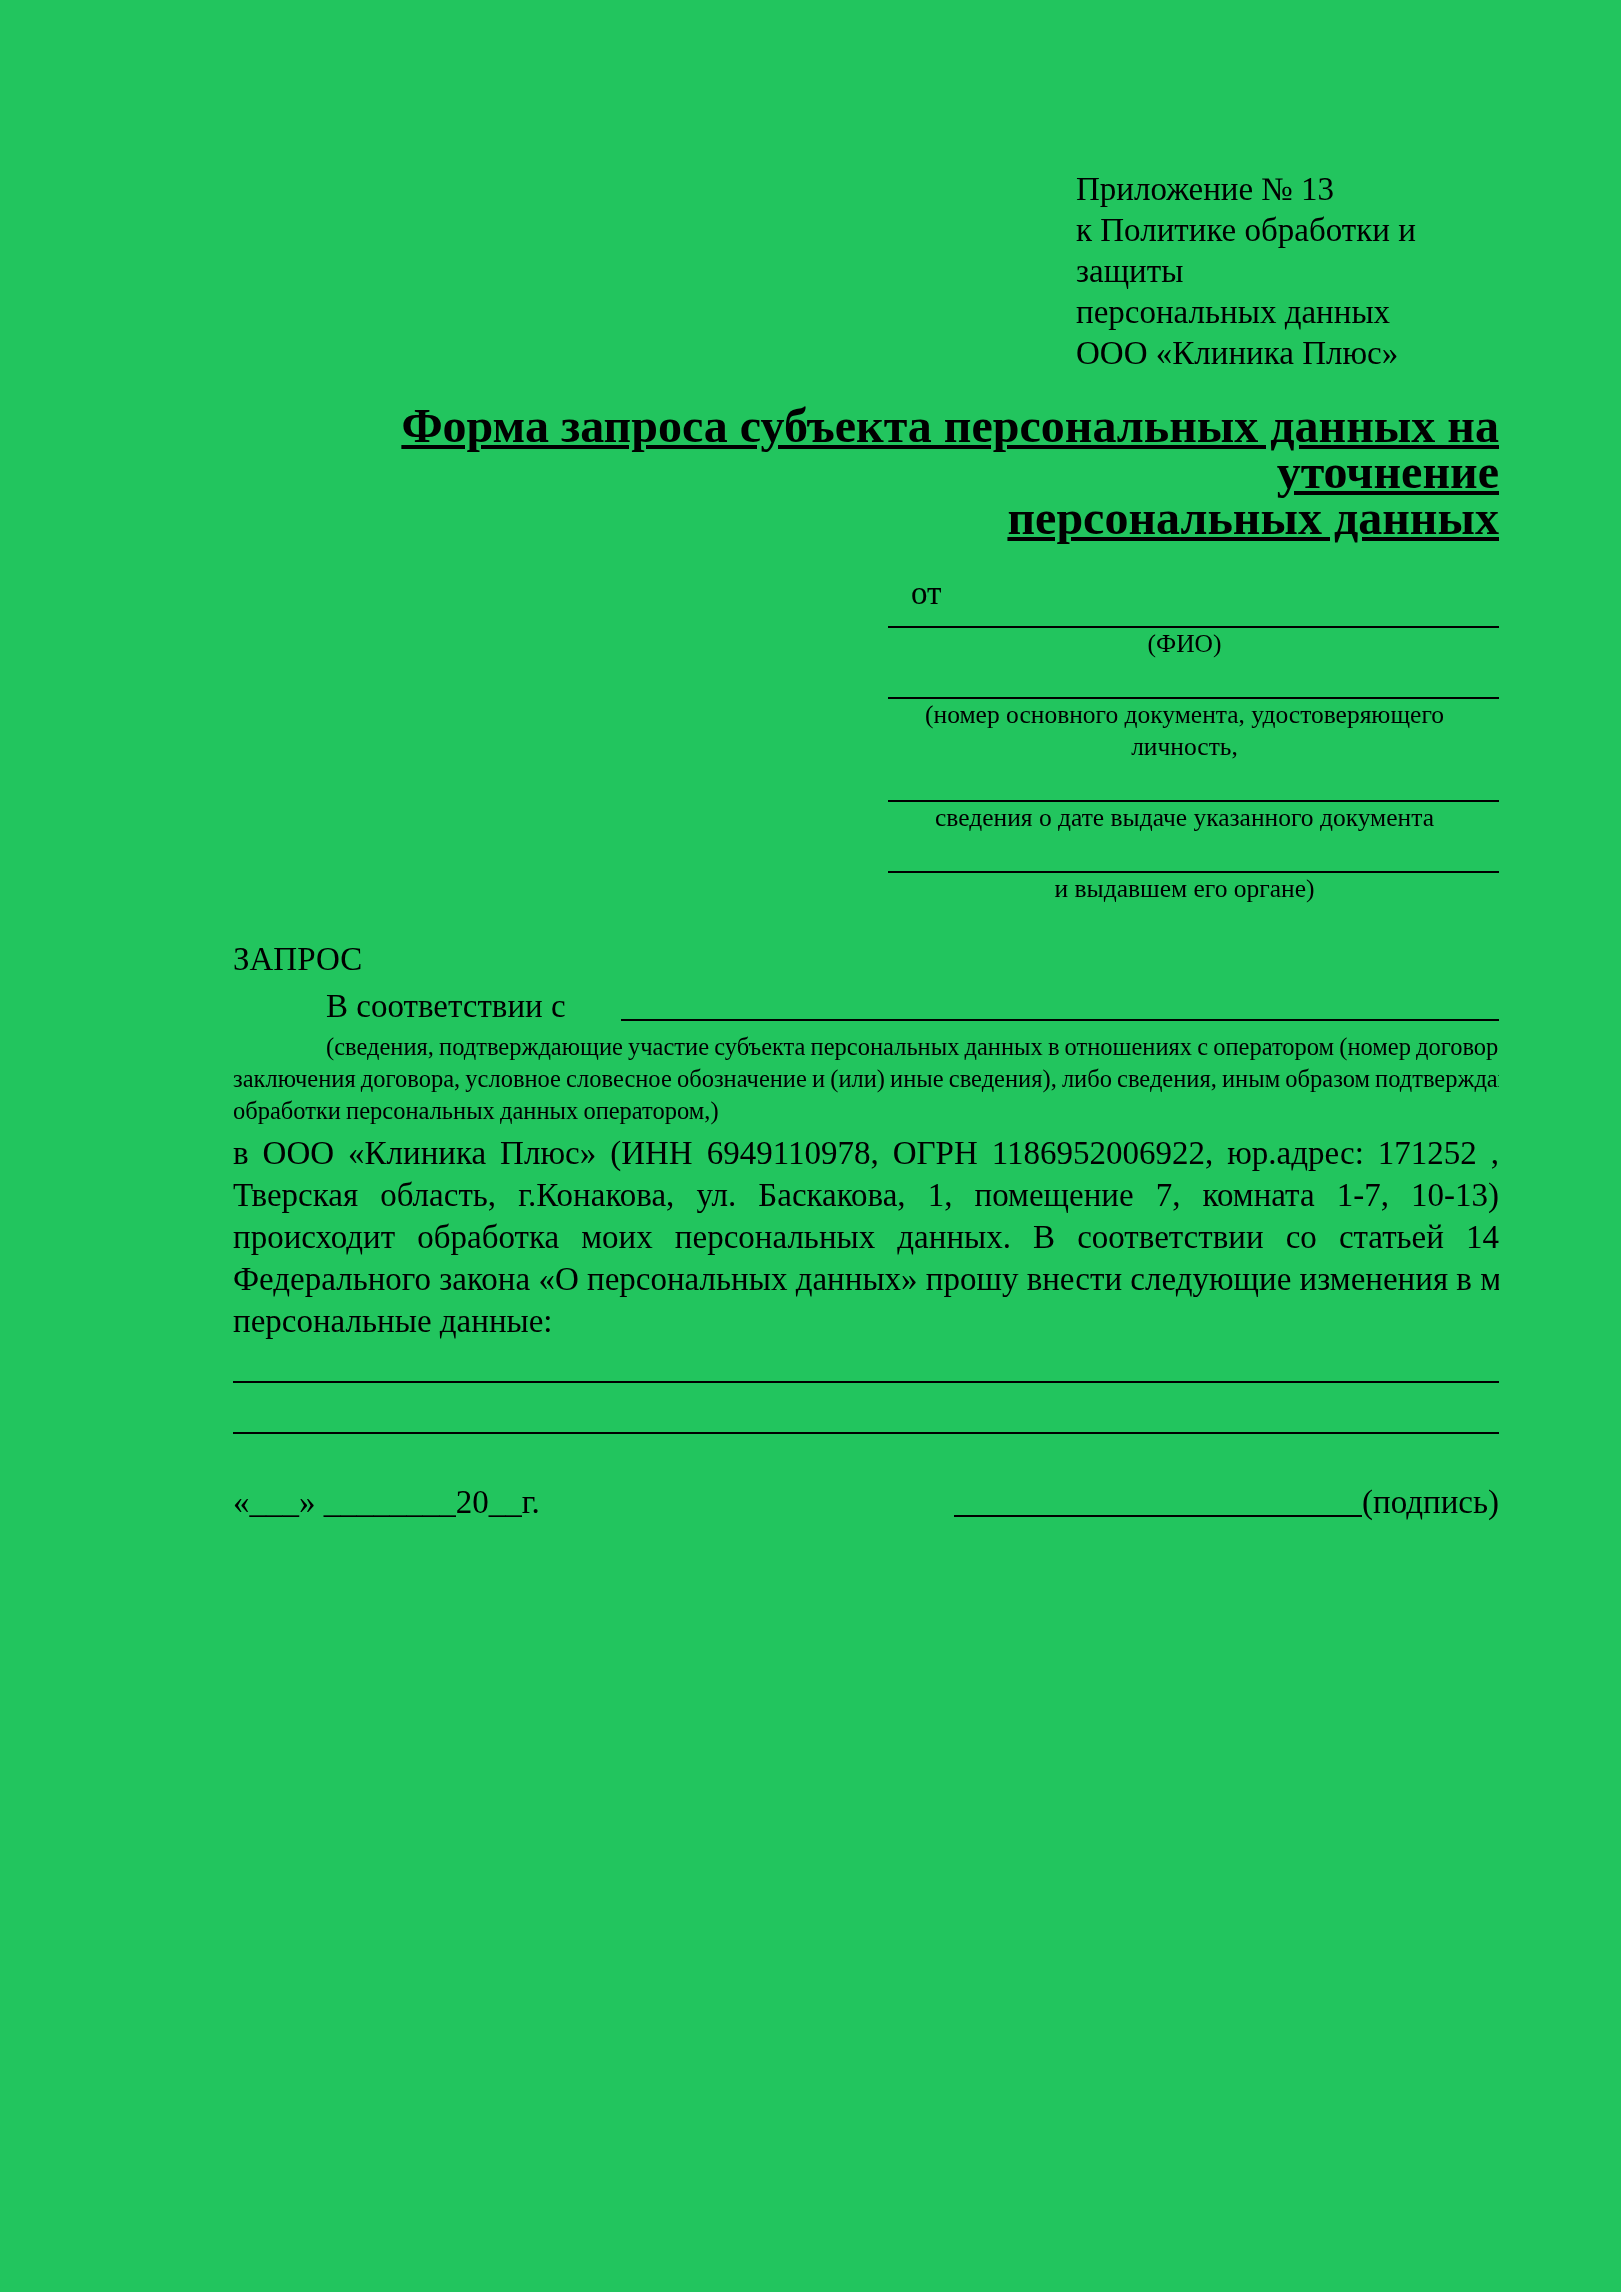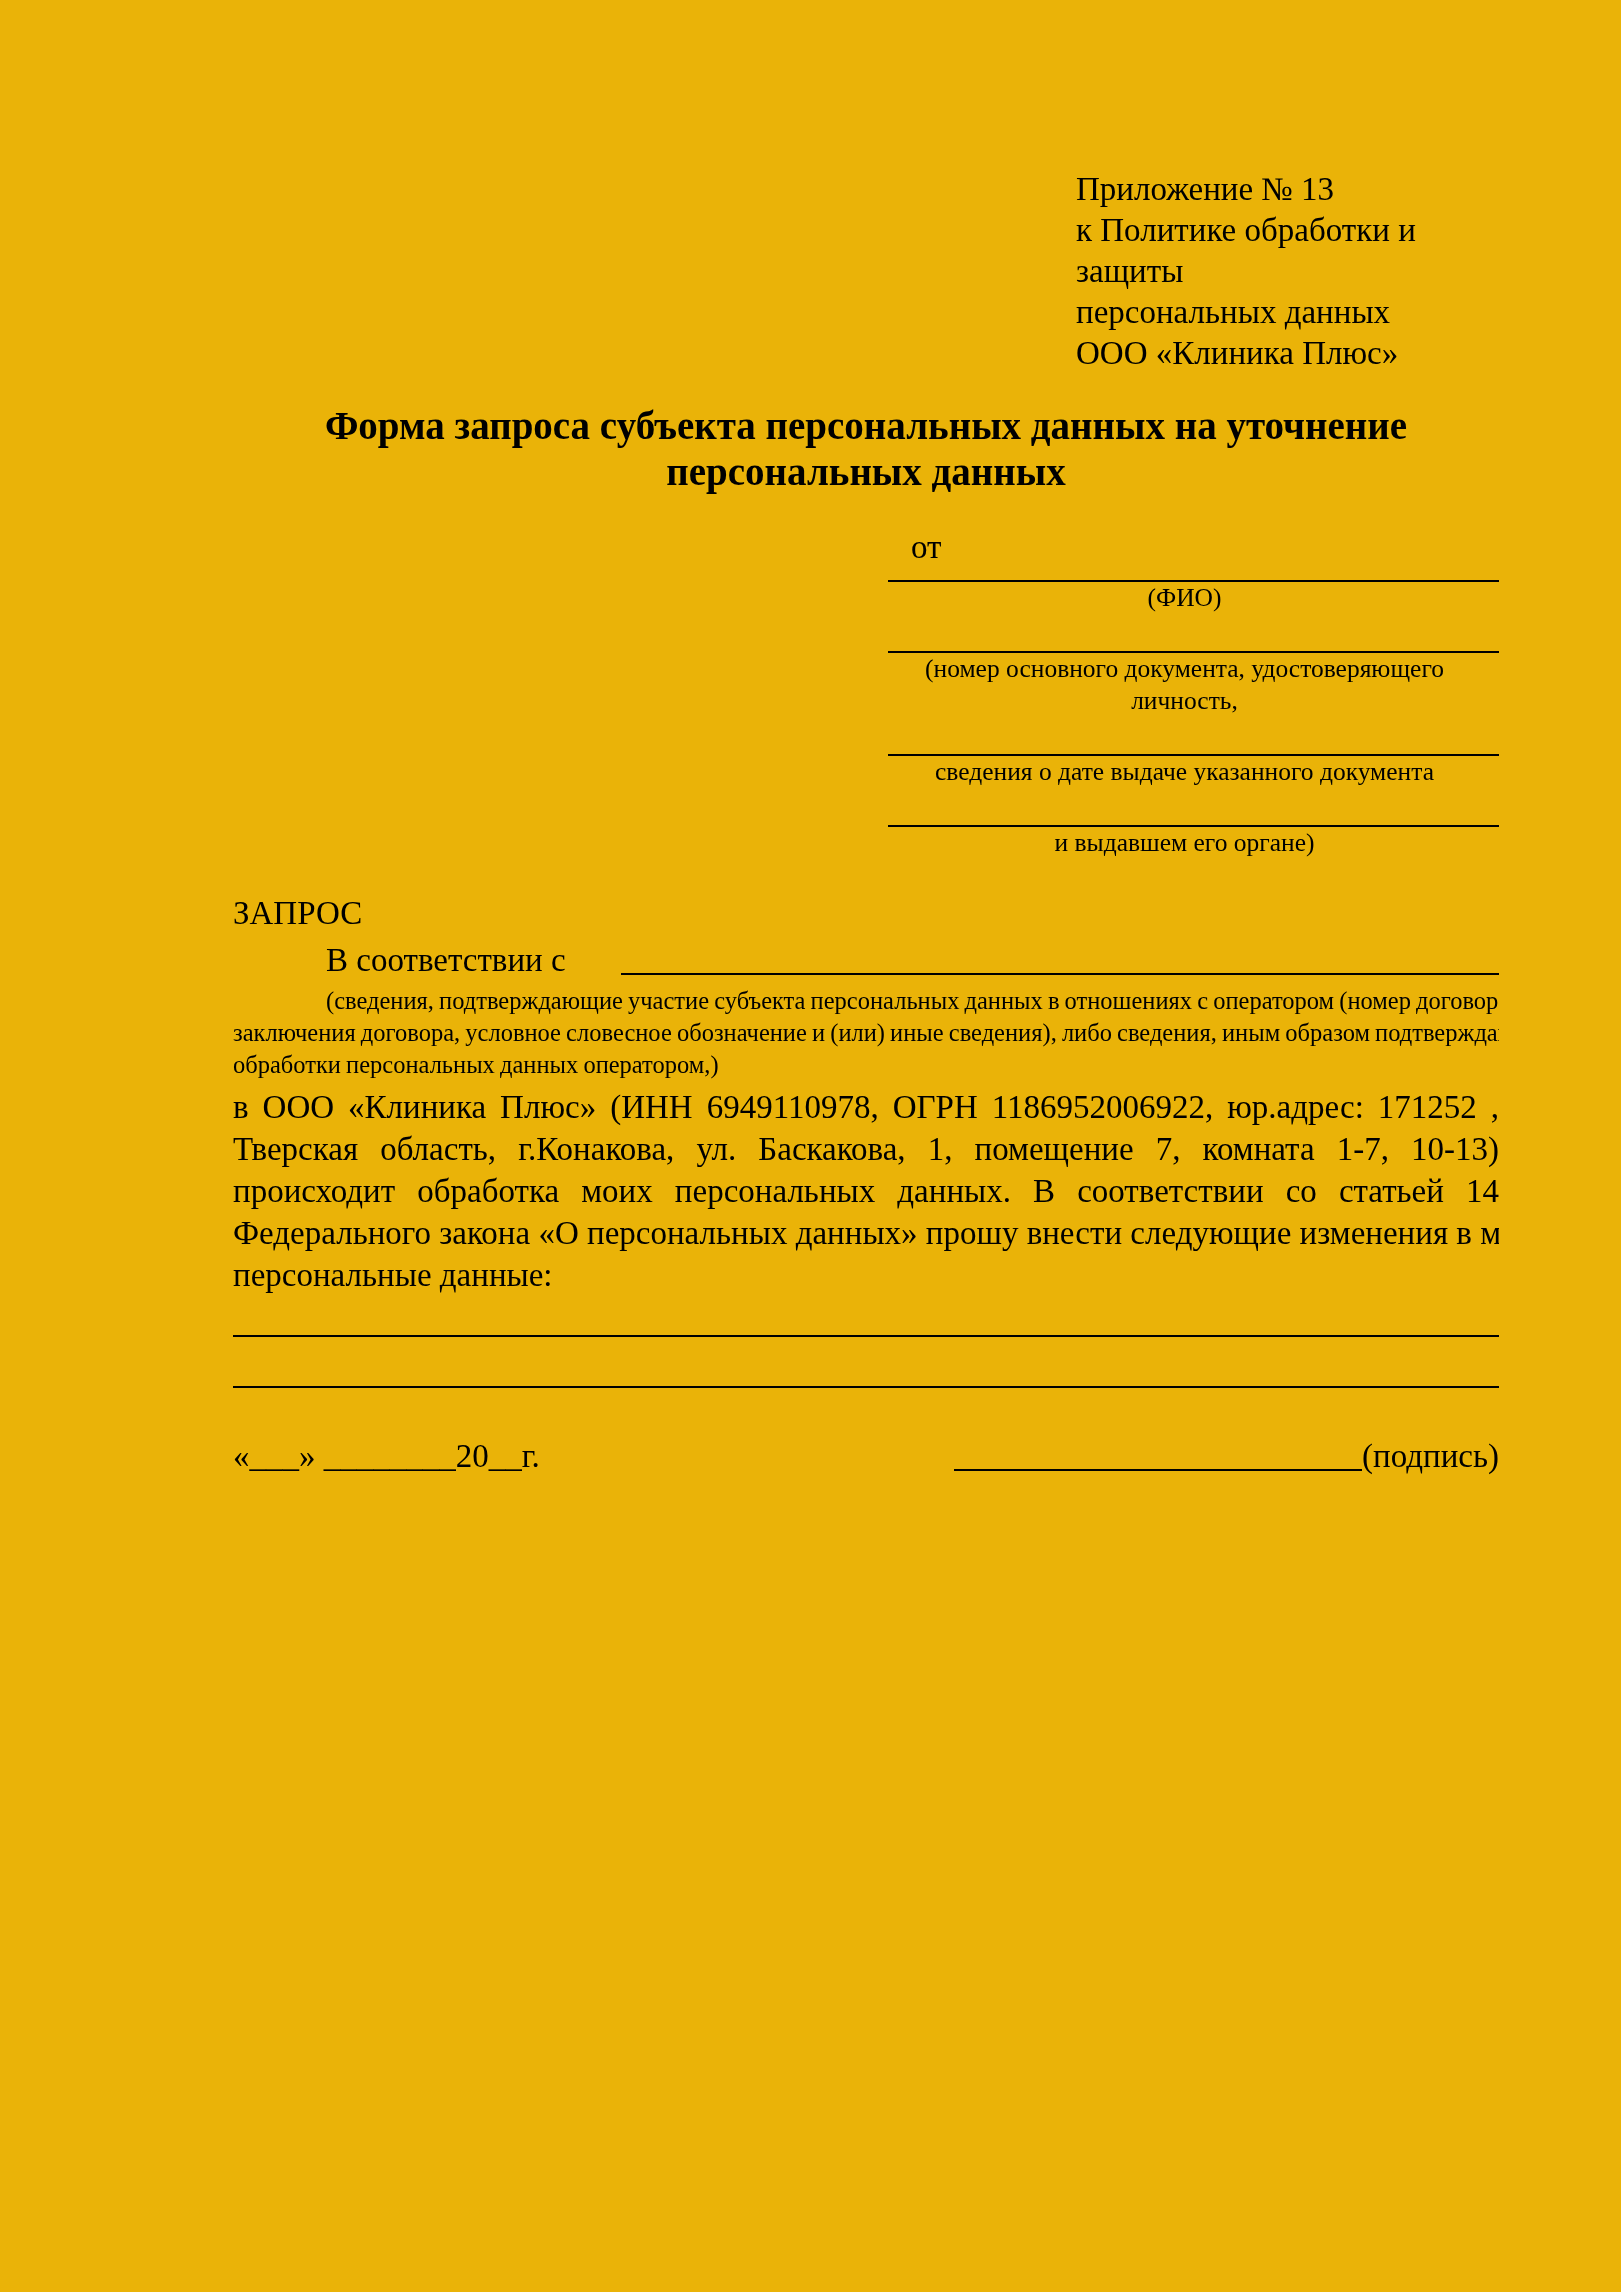--- a/index.html
+++ b/index.html
@@ -1,40 +1,41 @@
 <!DOCTYPE html>
 <html><head>
 <meta charset="utf-8">
 <style>
   * { box-sizing: border-box; }
   html, body { margin: 0; padding: 0; background: #ffffff; }
   .page {
     position: relative;
     width: 1621px;
     height: 2293px;
-    background: #eab308;
+    background: #22c55e;
     color: #000000;
     font-family: "Liberation Serif", "DejaVu Serif", serif;
     overflow: hidden;
   }
   .content {
     position: absolute;
     left: 233px;
     top: 169px;
     width: 1266px;
     font-size: 33px;
     line-height: 42px;
   }
   .appendix { margin-left: 843px; line-height: 41px; }
   .title {
     margin: 29px 0 0 0;
-    text-align: center;
+    text-align: right;
     font-weight: bold;
-    font-size: 39px;
+    font-size: 48px;
     line-height: 46px;
+    text-decoration: underline;
   }
   .addressee { margin-top: 31px; margin-left: 637px; }
   .addr-from { margin-left: 41px; font-family: Liberation Serif, serif; }
   .blank-line { border-bottom: 2.9px solid #000; margin-left: 17.6px; }
   .blank-line.first { height: 13.7px; }
   .blank-line.tall { height: 39px; }
   .blank-caption { font-size: 25.5px; line-height: 32px; text-align: center; }
   .request-heading { margin-top: 33px; text-align: left; }
   .intro-row { display: flex; align-items: flex-end; padding-left: 93px; margin-top: 2px; height: 45px; gap: 44px; }
   .intro-prefix { white-space: nowrap; padding-right: 11.8px; }

